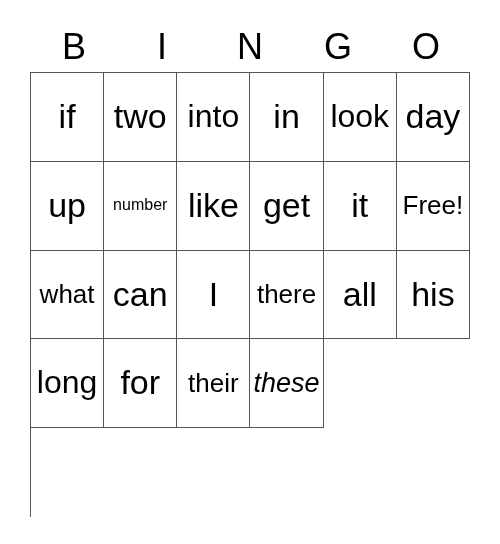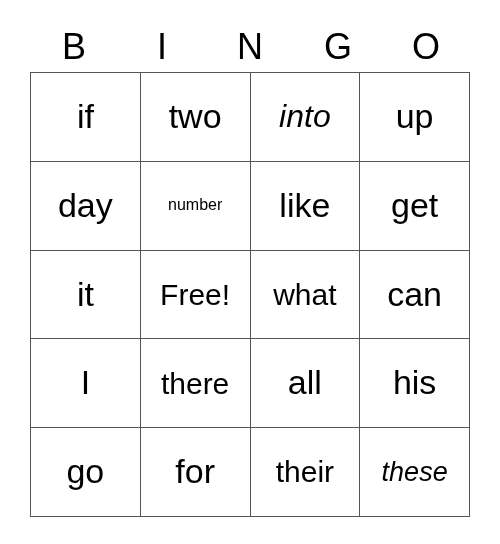--- a/index.html
+++ b/index.html
@@ -49,21 +49,21 @@
   #grid {
     position: absolute;
     left: 30px;
     top: 72px;
     width: 440px;
     height: 445px;
     border-top: 1px solid #555555;
     border-left: 1px solid #555555;
     box-sizing: border-box;
     display: grid;
-    grid-template-columns: repeat(4, 1fr);
+    grid-template-columns: repeat(6, 1fr);
     grid-template-rows: repeat(5, 1fr);
   }
   .cell {
     border-right: 1px solid #555555;
     border-bottom: 1px solid #555555;
     box-sizing: border-box;
     display: flex;
     align-items: center;
     justify-content: center;
     overflow: hidden;
@@ -71,22 +71,22 @@
   }
   .cell-text {
     display: block;
     text-align: center;
     line-height: 1.05;
     white-space: nowrap;
     font-size: 34px;
   }
   
   .size-xl  { font-size: 34px; }
-  .size-l   { font-size: 32px; font-style: italic; }
-  .size-m   { font-size: 30px; }
+  .size-l   { font-size: 32px; }
+  .size-m   { font-size: 26px; }
   .size-s   { font-size: 27px; font-style: italic; }
   .size-xs  { font-size: 16px; }
 </style>
 </head>
 <body>
 
 <div id="card">
 
   <div id="header-row">
     <div class="header-letter">B</div>
@@ -100,26 +100,32 @@
 
     <div class="cell">
       <span class="cell-text size-xl">if</span>
     </div>
     <div class="cell">
       <span class="cell-text size-xl">two</span>
     </div>
     <div class="cell">
       <span class="cell-text size-l">into</span>
     </div>
+    <div class="cell">
+      <span class="cell-text size-xl">in</span>
+    </div>
 
     <div class="cell">
-      <span class="cell-text size-xl">up</span>
+      <span class="cell-text size-l">look</span>
     </div>
     <div class="cell">
       <span class="cell-text size-xl">day</span>
+    </div>
+    <div class="cell">
+      <span class="cell-text size-xl">up</span>
     </div>
     <div class="cell">
       <span class="cell-text size-xs">number</span>
     </div>
     <div class="cell">
       <span class="cell-text size-xl">like</span>
     </div>
 
     <div class="cell">
       <span class="cell-text size-xl">get</span>
@@ -144,21 +150,21 @@
       <span class="cell-text size-m">there</span>
     </div>
     <div class="cell">
       <span class="cell-text size-xl">all</span>
     </div>
     <div class="cell">
       <span class="cell-text size-xl">his</span>
     </div>
 
     <div class="cell">
-      <span class="cell-text size-xl">go</span>
+      <span class="cell-text size-l">long</span>
     </div>
     <div class="cell">
       <span class="cell-text size-xl">for</span>
     </div>
     <div class="cell">
       <span class="cell-text size-m">their</span>
     </div>
     <div class="cell">
       <span class="cell-text size-s">these</span>
     </div>

